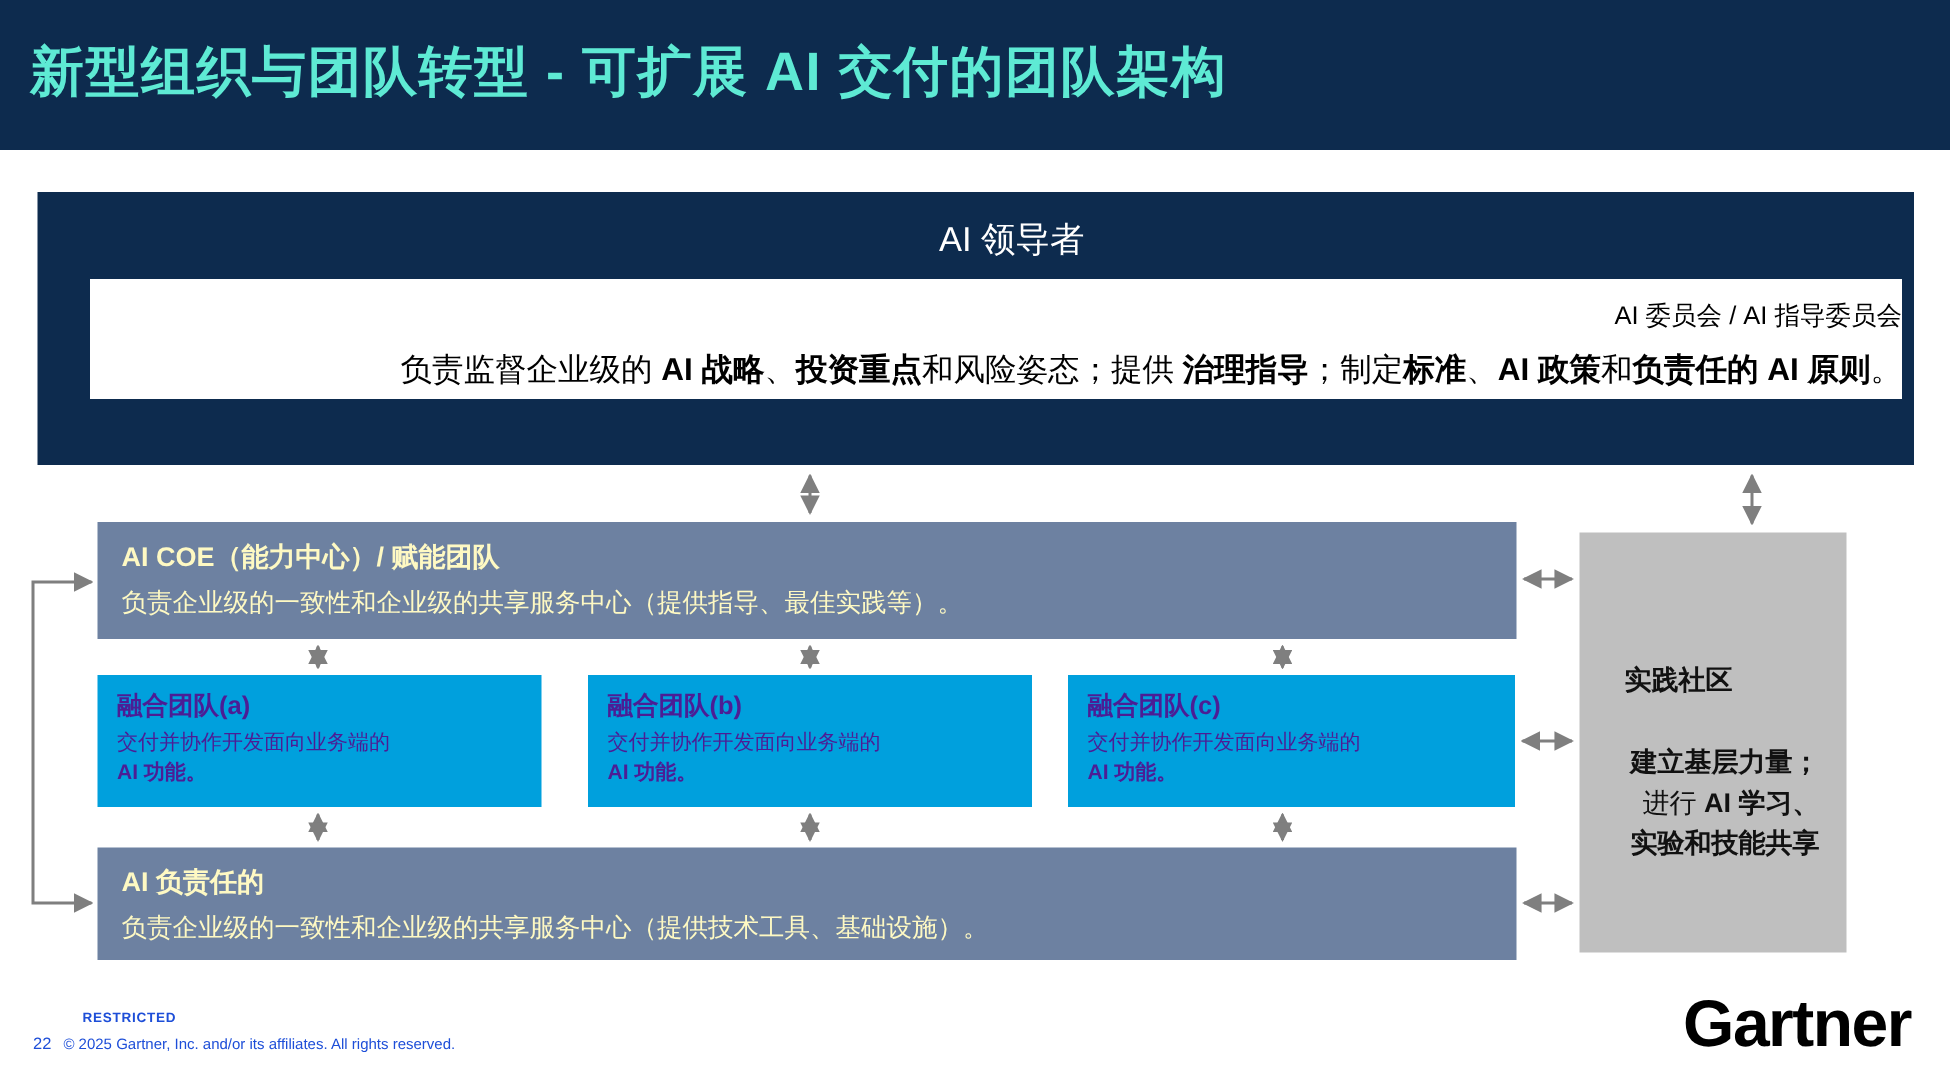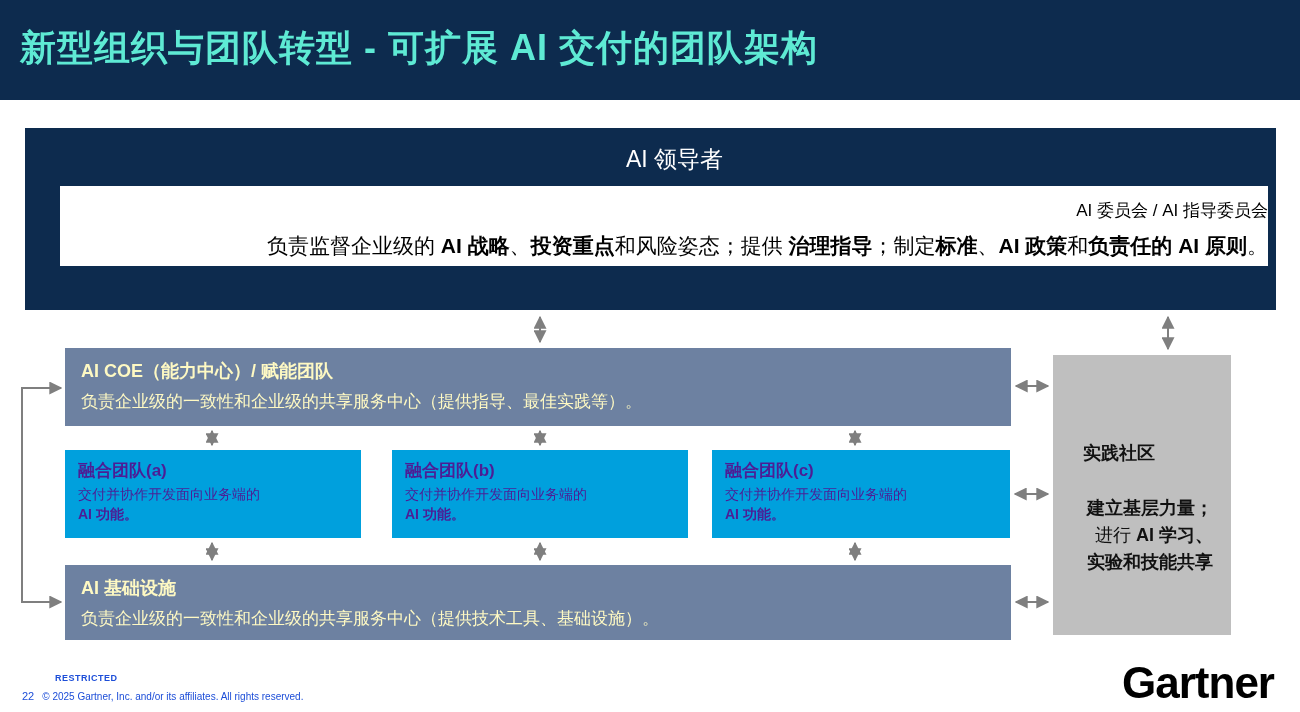--- a/index.html
+++ b/index.html
@@ -90,21 +90,21 @@
 
   <div class="fusion f-c">
     <div class="box-title">融合团队(c)</div>
     <div class="fusion-body">
       <span>交付并协作开发面向业务端的</span><br>
       <span class="bold">AI 功能。</span>
     </div>
   </div>
 
   <div class="slate-box platform">
-    <div class="box-title">AI 基础设施</div>
+    <div class="box-title">AI 负责任的</div>
     <div class="box-body">负责企业级的一致性和企业级的共享服务中心（提供技术工具、基础设施）。</div>
   </div>
 
   <div class="community">
     <div class="community-title">实践社区</div>
     <div class="community-body"><span style="font-weight: 700;">建立基层力量；</span><br><span>进行 </span><span style="font-weight: 700;">AI 学习、实验和技能共享</span></div>
   </div>
 
   <svg class="arrows" width="1300" height="712" viewBox="0 0 1300 712">
     <defs>

